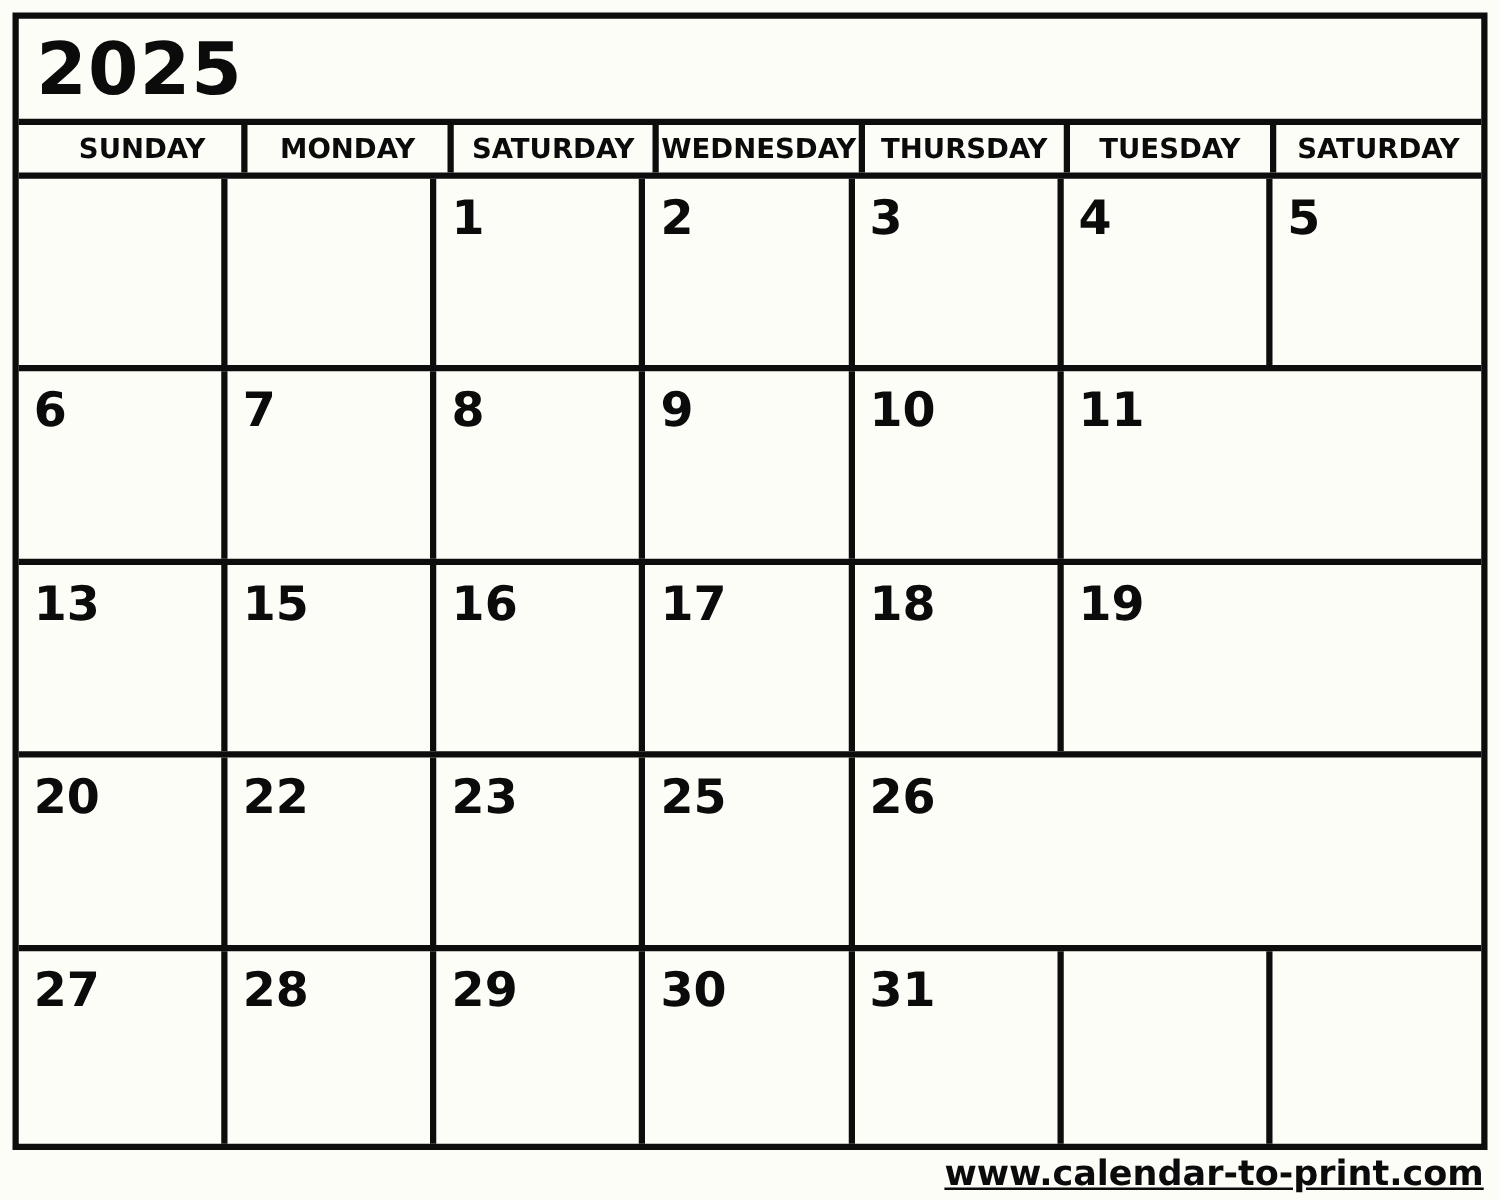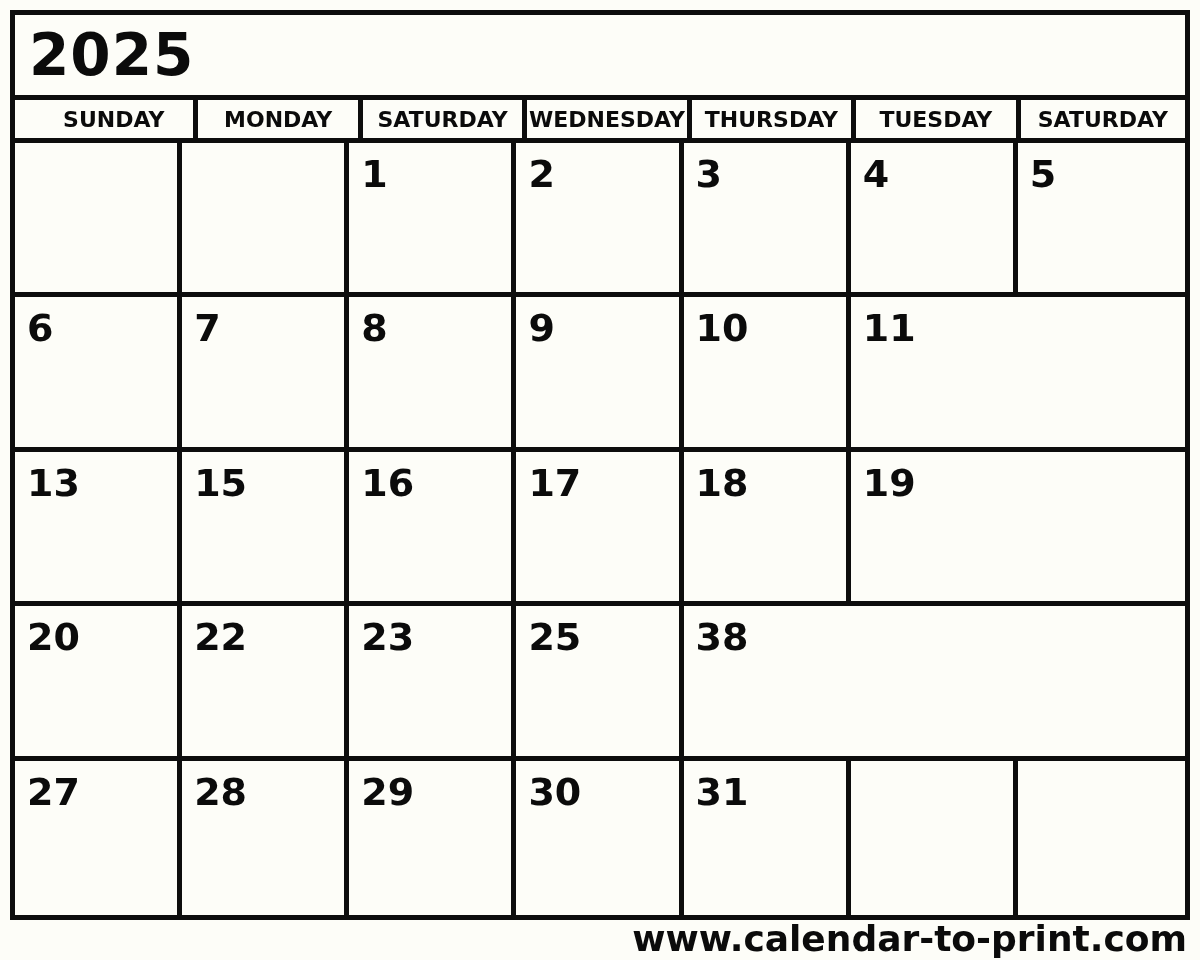--- a/index.html
+++ b/index.html
@@ -83,24 +83,25 @@
     font-weight: 700;
     line-height: 1;
     padding: 12px 0 0 12px;
     overflow: hidden;
   }
   .day-cell:last-child { border-right: none; }
   .footer {
     position: absolute;
     top: 922px;
     right: 13px;
-    font-size: 36px;
+    font-size: 28px;
     font-weight: 700;
     line-height: 34px;
     letter-spacing: 0px;
+    text-decoration: underline;
   }
 </style>
 </head>
 <body>
 
 <div class="calendar">
   <div class="title-row">
     <span class="title-year">2025</span>
   </div>
 
@@ -138,21 +139,21 @@
       <div class="day-cell">16</div>
       <div class="day-cell">17</div>
       <div class="day-cell">18</div>
       <div class="day-cell">19</div>
     </div>
     <div class="week-row">
       <div class="day-cell">20</div>
       <div class="day-cell">22</div>
       <div class="day-cell">23</div>
       <div class="day-cell">25</div>
-      <div class="day-cell">38</div>
+      <div class="day-cell">26</div>
     </div>
     <div class="week-row">
       <div class="day-cell">27</div>
       <div class="day-cell">28</div>
       <div class="day-cell">29</div>
       <div class="day-cell">30</div>
       <div class="day-cell">31</div>
       <div class="day-cell"></div>
       <div class="day-cell"></div>
     </div>

